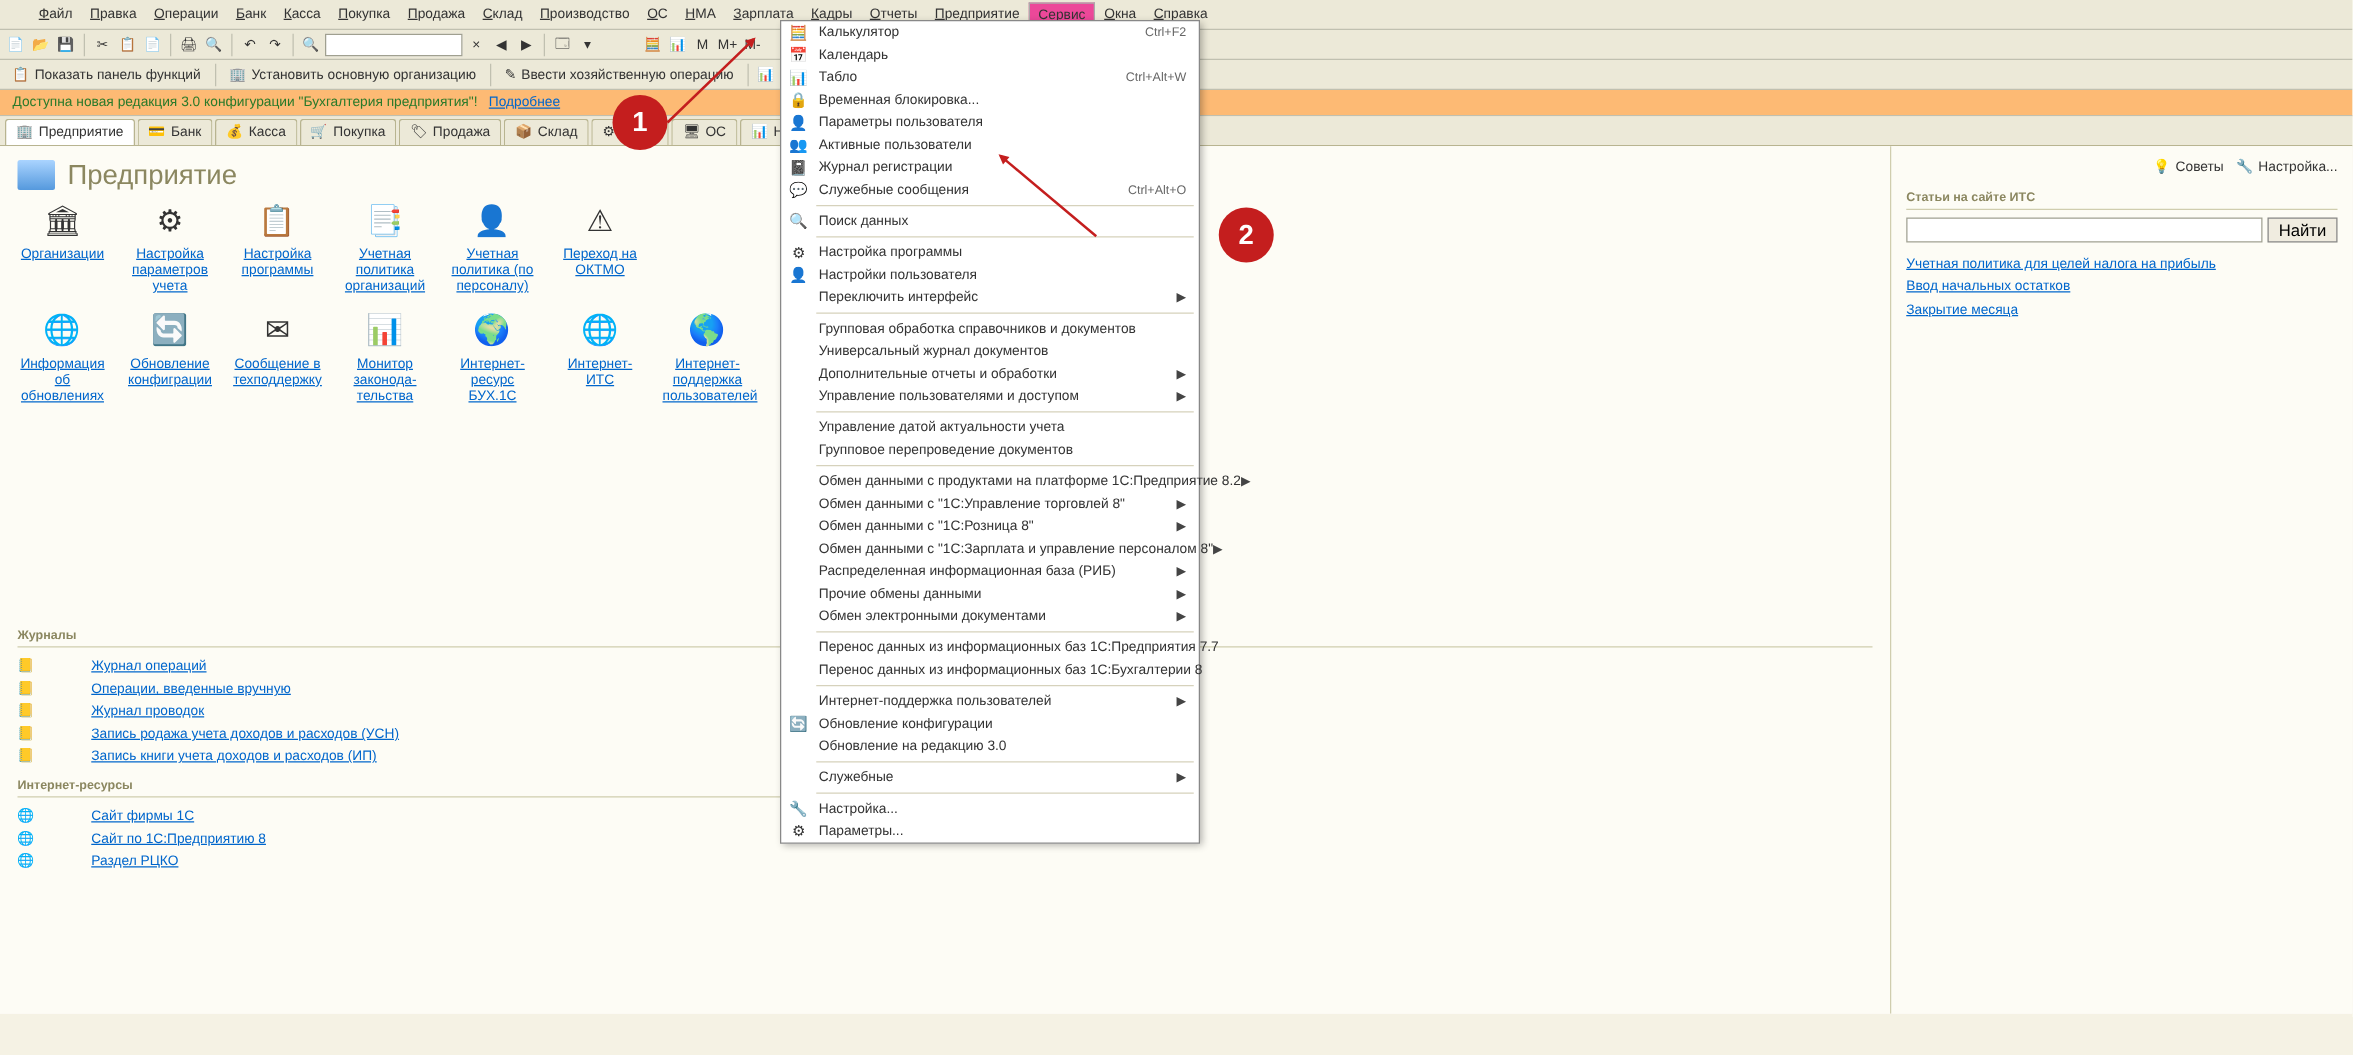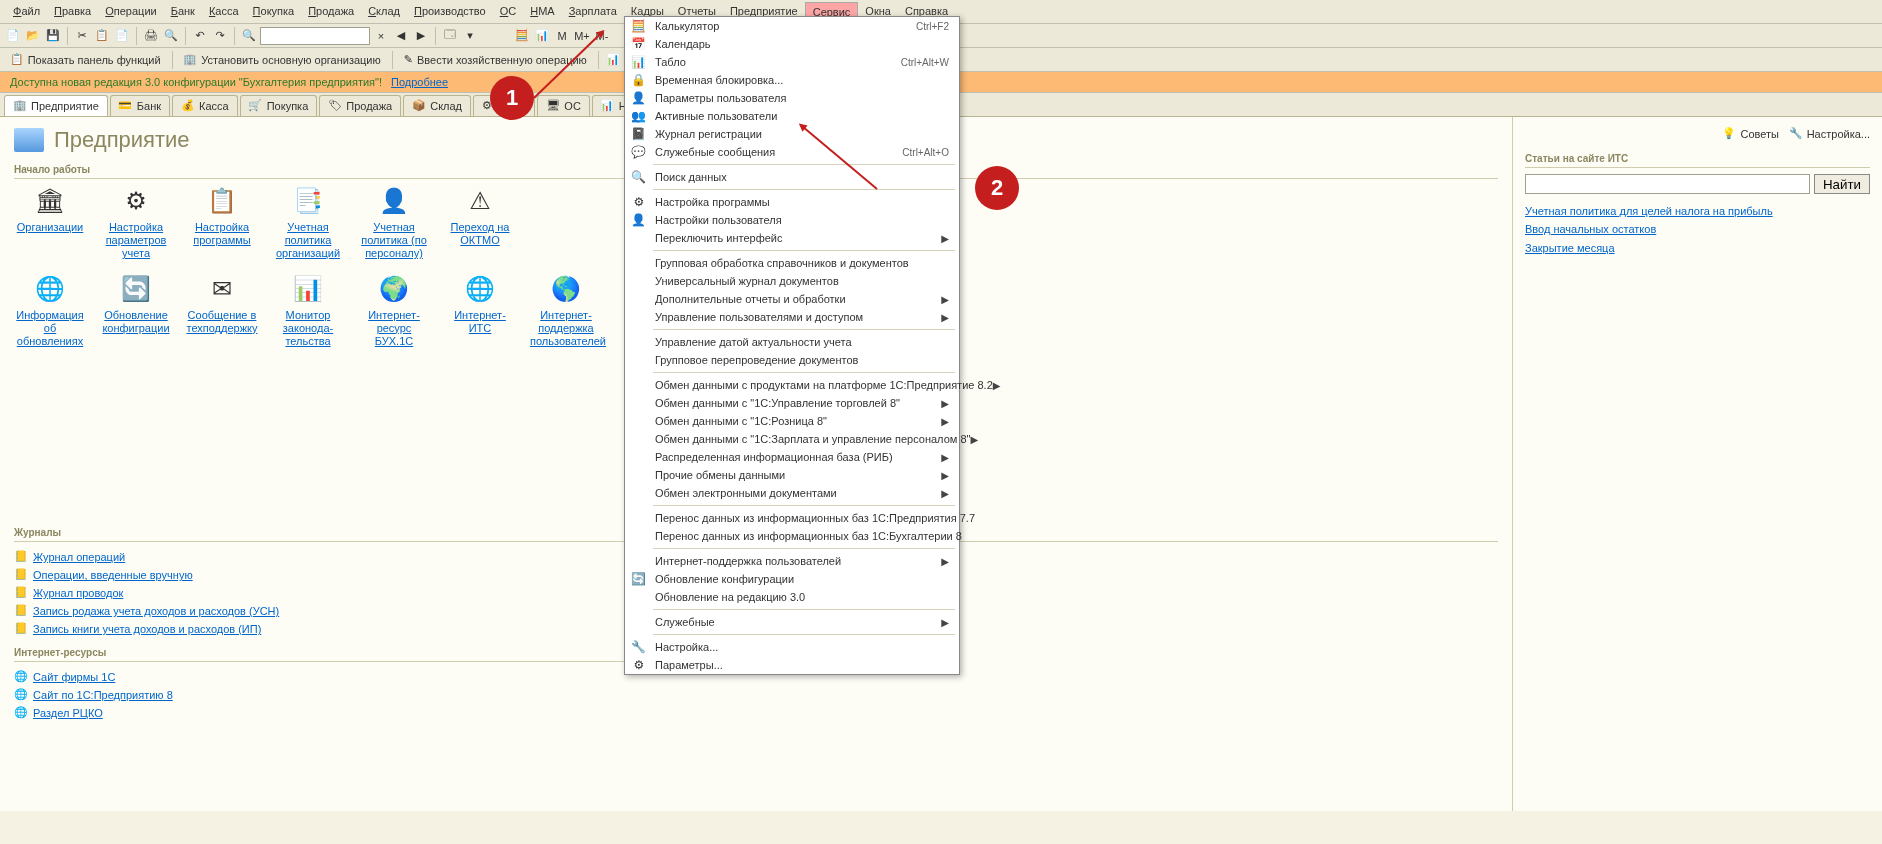--- a/index.html
+++ b/index.html
@@ -1,19 +1,19 @@
 <!DOCTYPE html>
 <html><head>
 <meta charset="utf-8">
 <style>
   * { box-sizing: border-box; margin: 0; padding: 0; }
   body { font-family: Arial, sans-serif; font-size: 11px; background: #f5f2e4; color: #333; overflow: hidden; }
-  .menubar { background: #ece9d8; border-bottom: 1px solid #c0c0b0; display: flex; padding: 2px 6px; gap: 0; }
+  .menubar { background: #ece9d8; border-bottom: 1px solid #c0c0b0; display: flex; padding: 2px 24px; gap: 0; }
   .menubar span { padding: 3px 7px; cursor: pointer; }
-  .menubar span.active { background: #fca5a5; border: 1px solid #aaa; border-bottom: none; text-align: center; }
+  .menubar span.active { background: #ec4899; border: 1px solid #aaa; border-bottom: none; text-align: center; }
   .menubar span u { text-decoration: underline; }
   .toolbar { background: #ece9d8; border-bottom: 1px solid #c0c0b0; display: flex; align-items: center; padding: 2px 4px; gap: 2px; min-height: 24px; }
   .tb-btn { width: 18px; height: 18px; display: inline-flex; align-items: center; justify-content: center; font-size: 11px; cursor: pointer; }
   .tb-sep { width: 1px; height: 18px; background: #c0c0b0; margin: 0 3px; }
   .tb-input { width: 110px; height: 18px; border: 1px solid #a0a090; font-size: 11px; padding: 0 2px; background:#fff; }
   .tb-text { padding: 2px 6px; display: inline-flex; align-items: center; gap: 4px; cursor: pointer; }
   .notice { background: #fdba74; padding: 4px 10px; border-bottom: 1px solid #c0c0b0; color: #2a7a2a; }
   .notice a { color: #0066cc; text-decoration: underline; margin-left: 6px; }
   .tabs { background: #ece9d8; display: flex; border-bottom: 1px solid #b8b490; padding: 2px 4px 0; gap: 2px; }
   .tab { padding: 3px 8px; border: 1px solid #b8b490; border-bottom: none; background: #ece9d8; border-radius: 3px 3px 0 0; cursor: pointer; display: flex; align-items: center; gap: 4px; }
@@ -26,21 +26,21 @@
   .page-title-icon { width: 30px; height: 24px; background: linear-gradient(#aad4ff,#5599dd); border-radius: 2px; display: inline-block; }
   .section-head { font-size: 10px; font-weight: bold; color: #8b8760; border-bottom: 1px solid #d0cdae; padding: 3px 0; margin: 6px 0; }
   .actions-row { display: flex; gap: 14px; flex-wrap: wrap; margin-bottom: 12px; }
   .action-item { width: 72px; text-align: center; }
   .action-item .ic { width: 32px; height: 32px; margin: 0 auto 4px; display: flex; align-items:center; justify-content:center; font-size: 24px; }
   .action-item a { color: #0066cc; text-decoration: underline; font-size: 11px; line-height: 1.2; display: block; }
   .columns { display: flex; gap: 35px; margin-top:170px;}
   .col { flex: 1; }
   .link-list { list-style: none; }
   .link-list li { padding: 2px 0; display: flex; align-items: center; gap: 5px; }
-  .link-list li a { color: #0066cc; text-decoration: underline; }
+  .link-list li a { color: #0066cc; text-decoration: underline; margin-left: 40px; }
   .li-icon { width: 14px; height: 14px; display: inline-block; }
   .right-actions { display: flex; gap: 10px; justify-content: flex-end; margin-bottom: 10px; }
   .right-link { color: #333; cursor: pointer; display: inline-flex; align-items: center; gap: 4px; }
   .search-row { display: flex; gap: 4px; margin: 6px 0 10px; justify-content: space-between; }
   .search-input { flex: 1; border: 1px solid #a0a090; padding: 2px 4px; height:20px;}
   .search-btn { padding: 2px 8px; border: 1px solid #888; background: #f0ece0; cursor: pointer; height:20px;}
   .side-link { display: block; color: #0066cc; text-decoration: underline; margin: 4px 0; line-height:1.3;}
   
   .dropdown { position: absolute; top: 0; left: 624px; width: 336px; background: #fff; border: 1px solid #888; box-shadow: 2px 2px 6px rgba(0,0,0,.3); z-index: 100; }
   .dropdown-item { display: flex; align-items: center; padding: 3px 10px 3px 30px; cursor: pointer; position: relative; white-space: nowrap; }
@@ -178,21 +178,20 @@
       <span>НМ</span>
     </div>
   </div>
 
 <div class="content-wrap">
   <div class="main">
     <div class="page-title">
       <span class="page-title-icon"></span>
       <span>Предприятие</span>
     </div>
-    <div class="section-head">Начало работы</div>
     <div class="actions-row" id="actions1">
         <div class="action-item">
           <div class="ic">🏛</div>
           <a href="#">Организации</a>
         </div>
         <div class="action-item">
           <div class="ic">⚙</div>
           <a href="#">Настройка параметров учета</a>
         </div>
         <div class="action-item">

